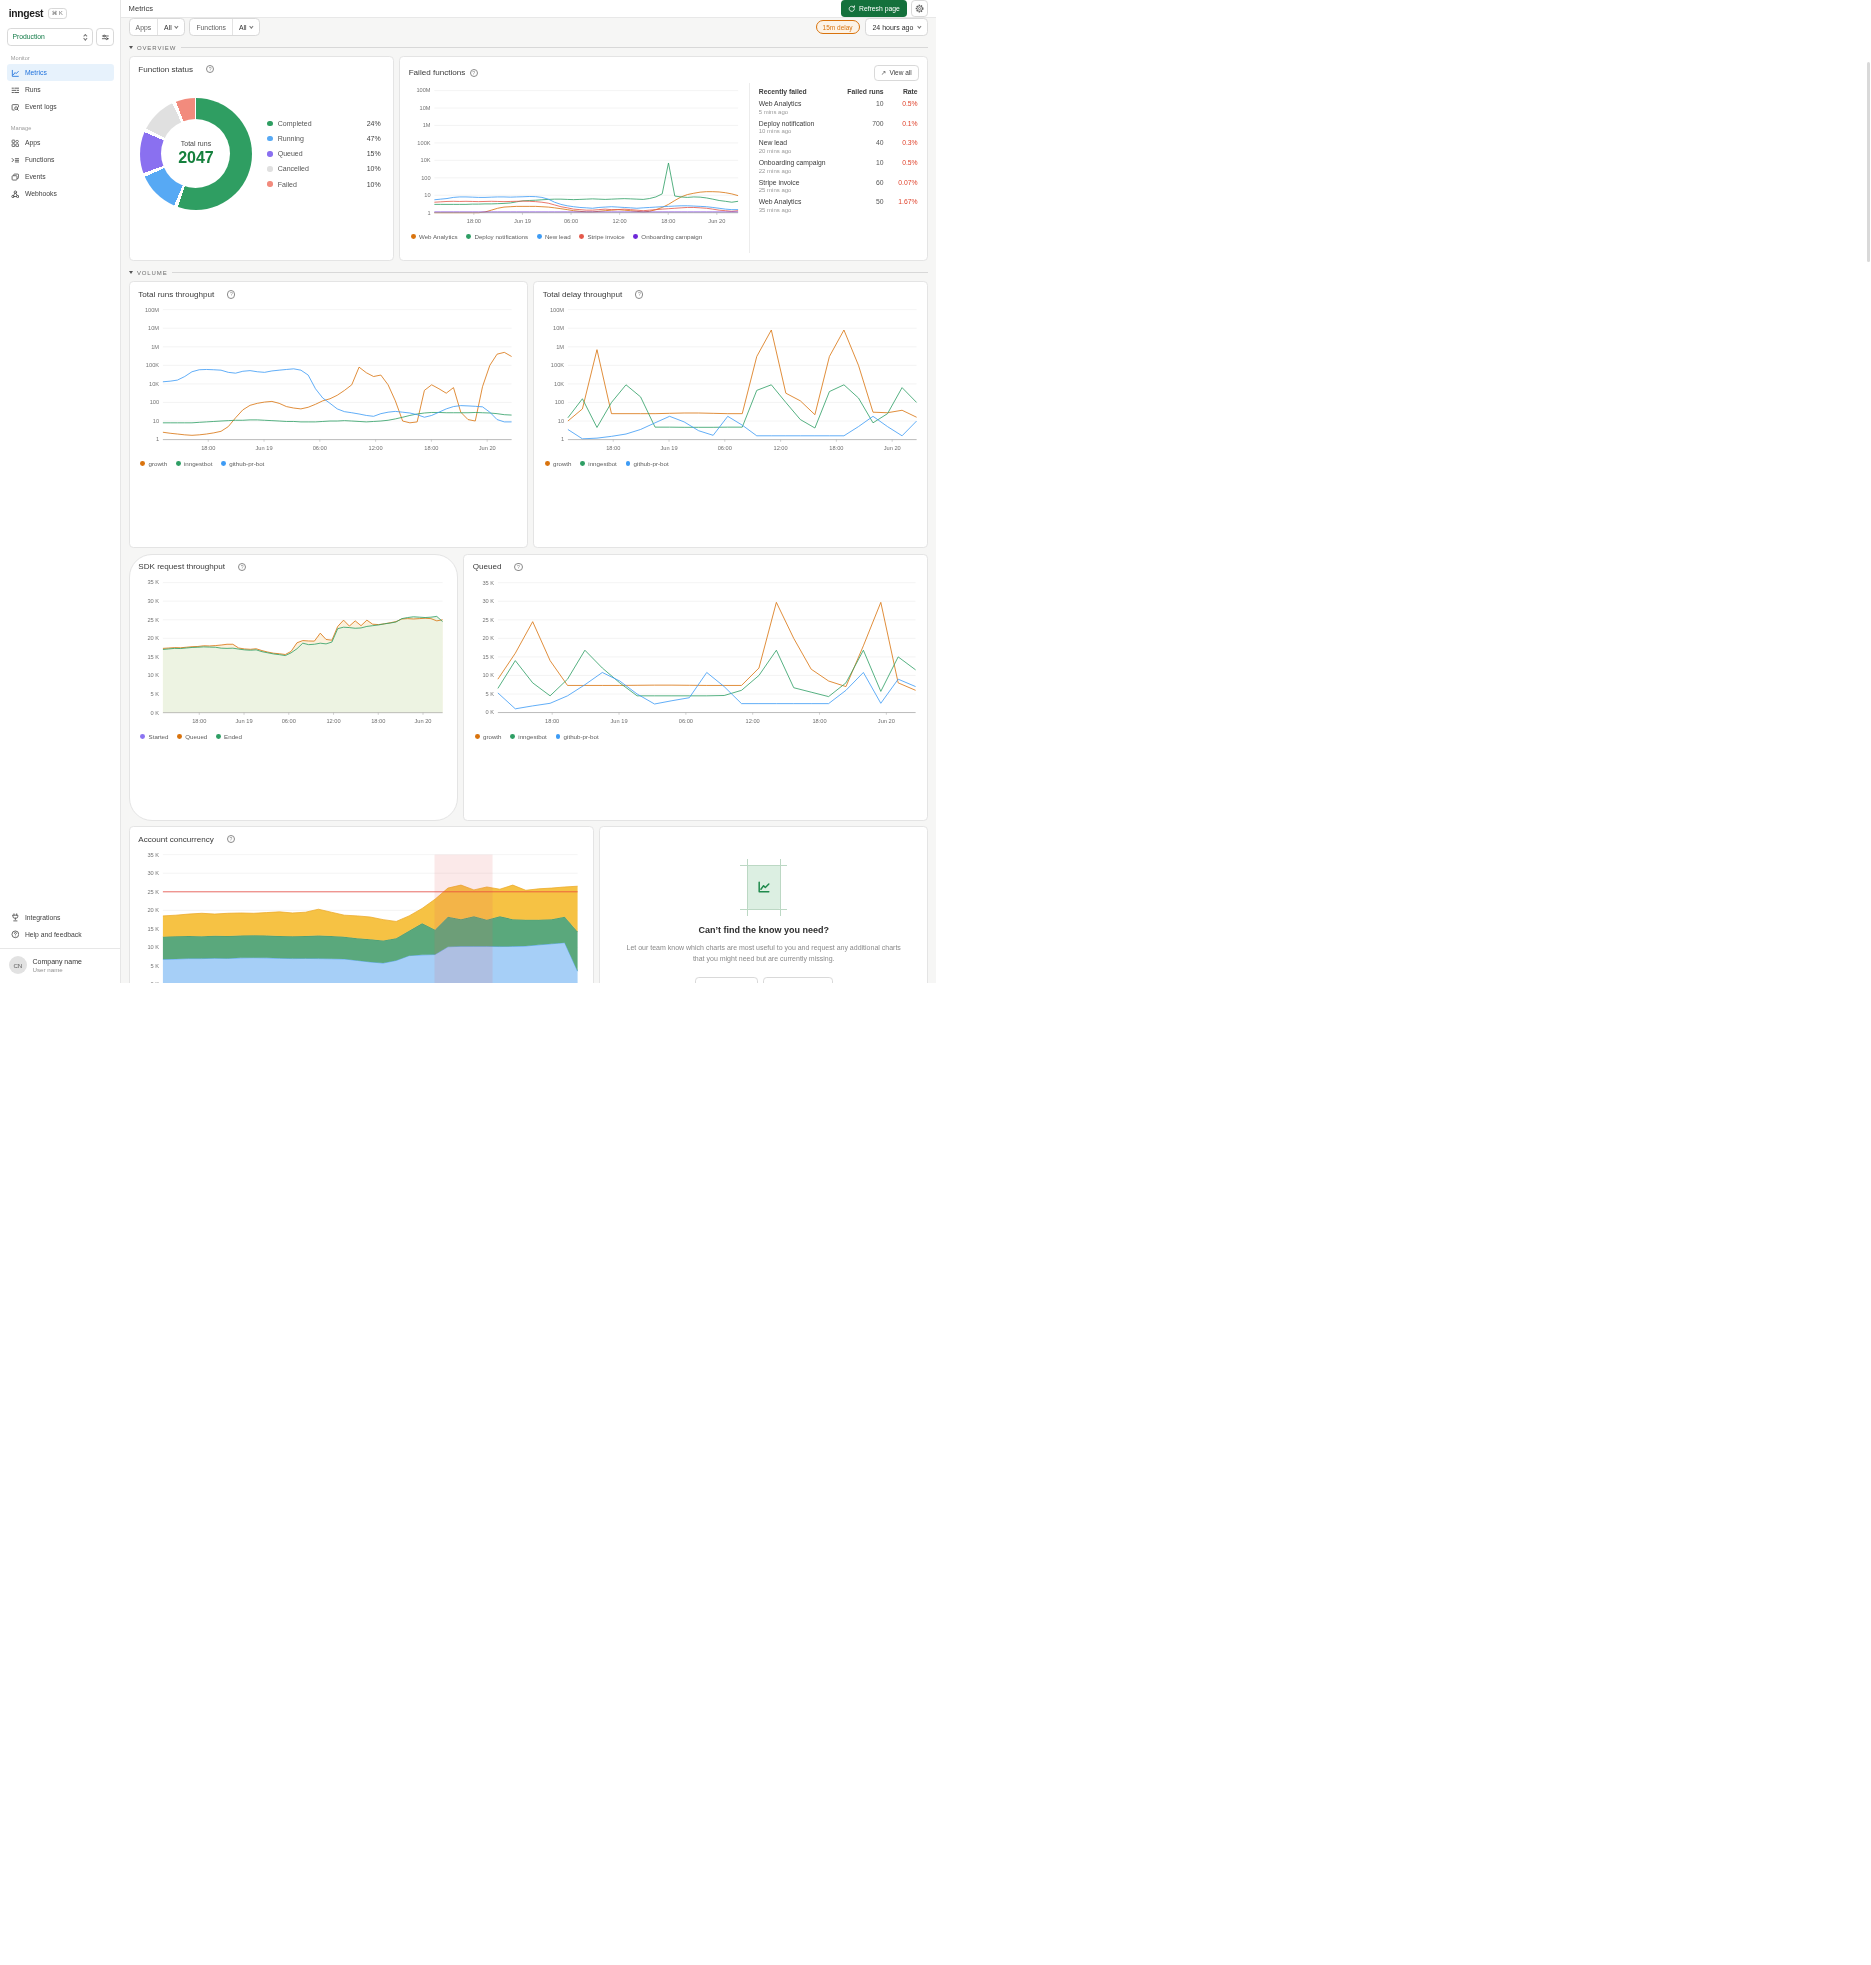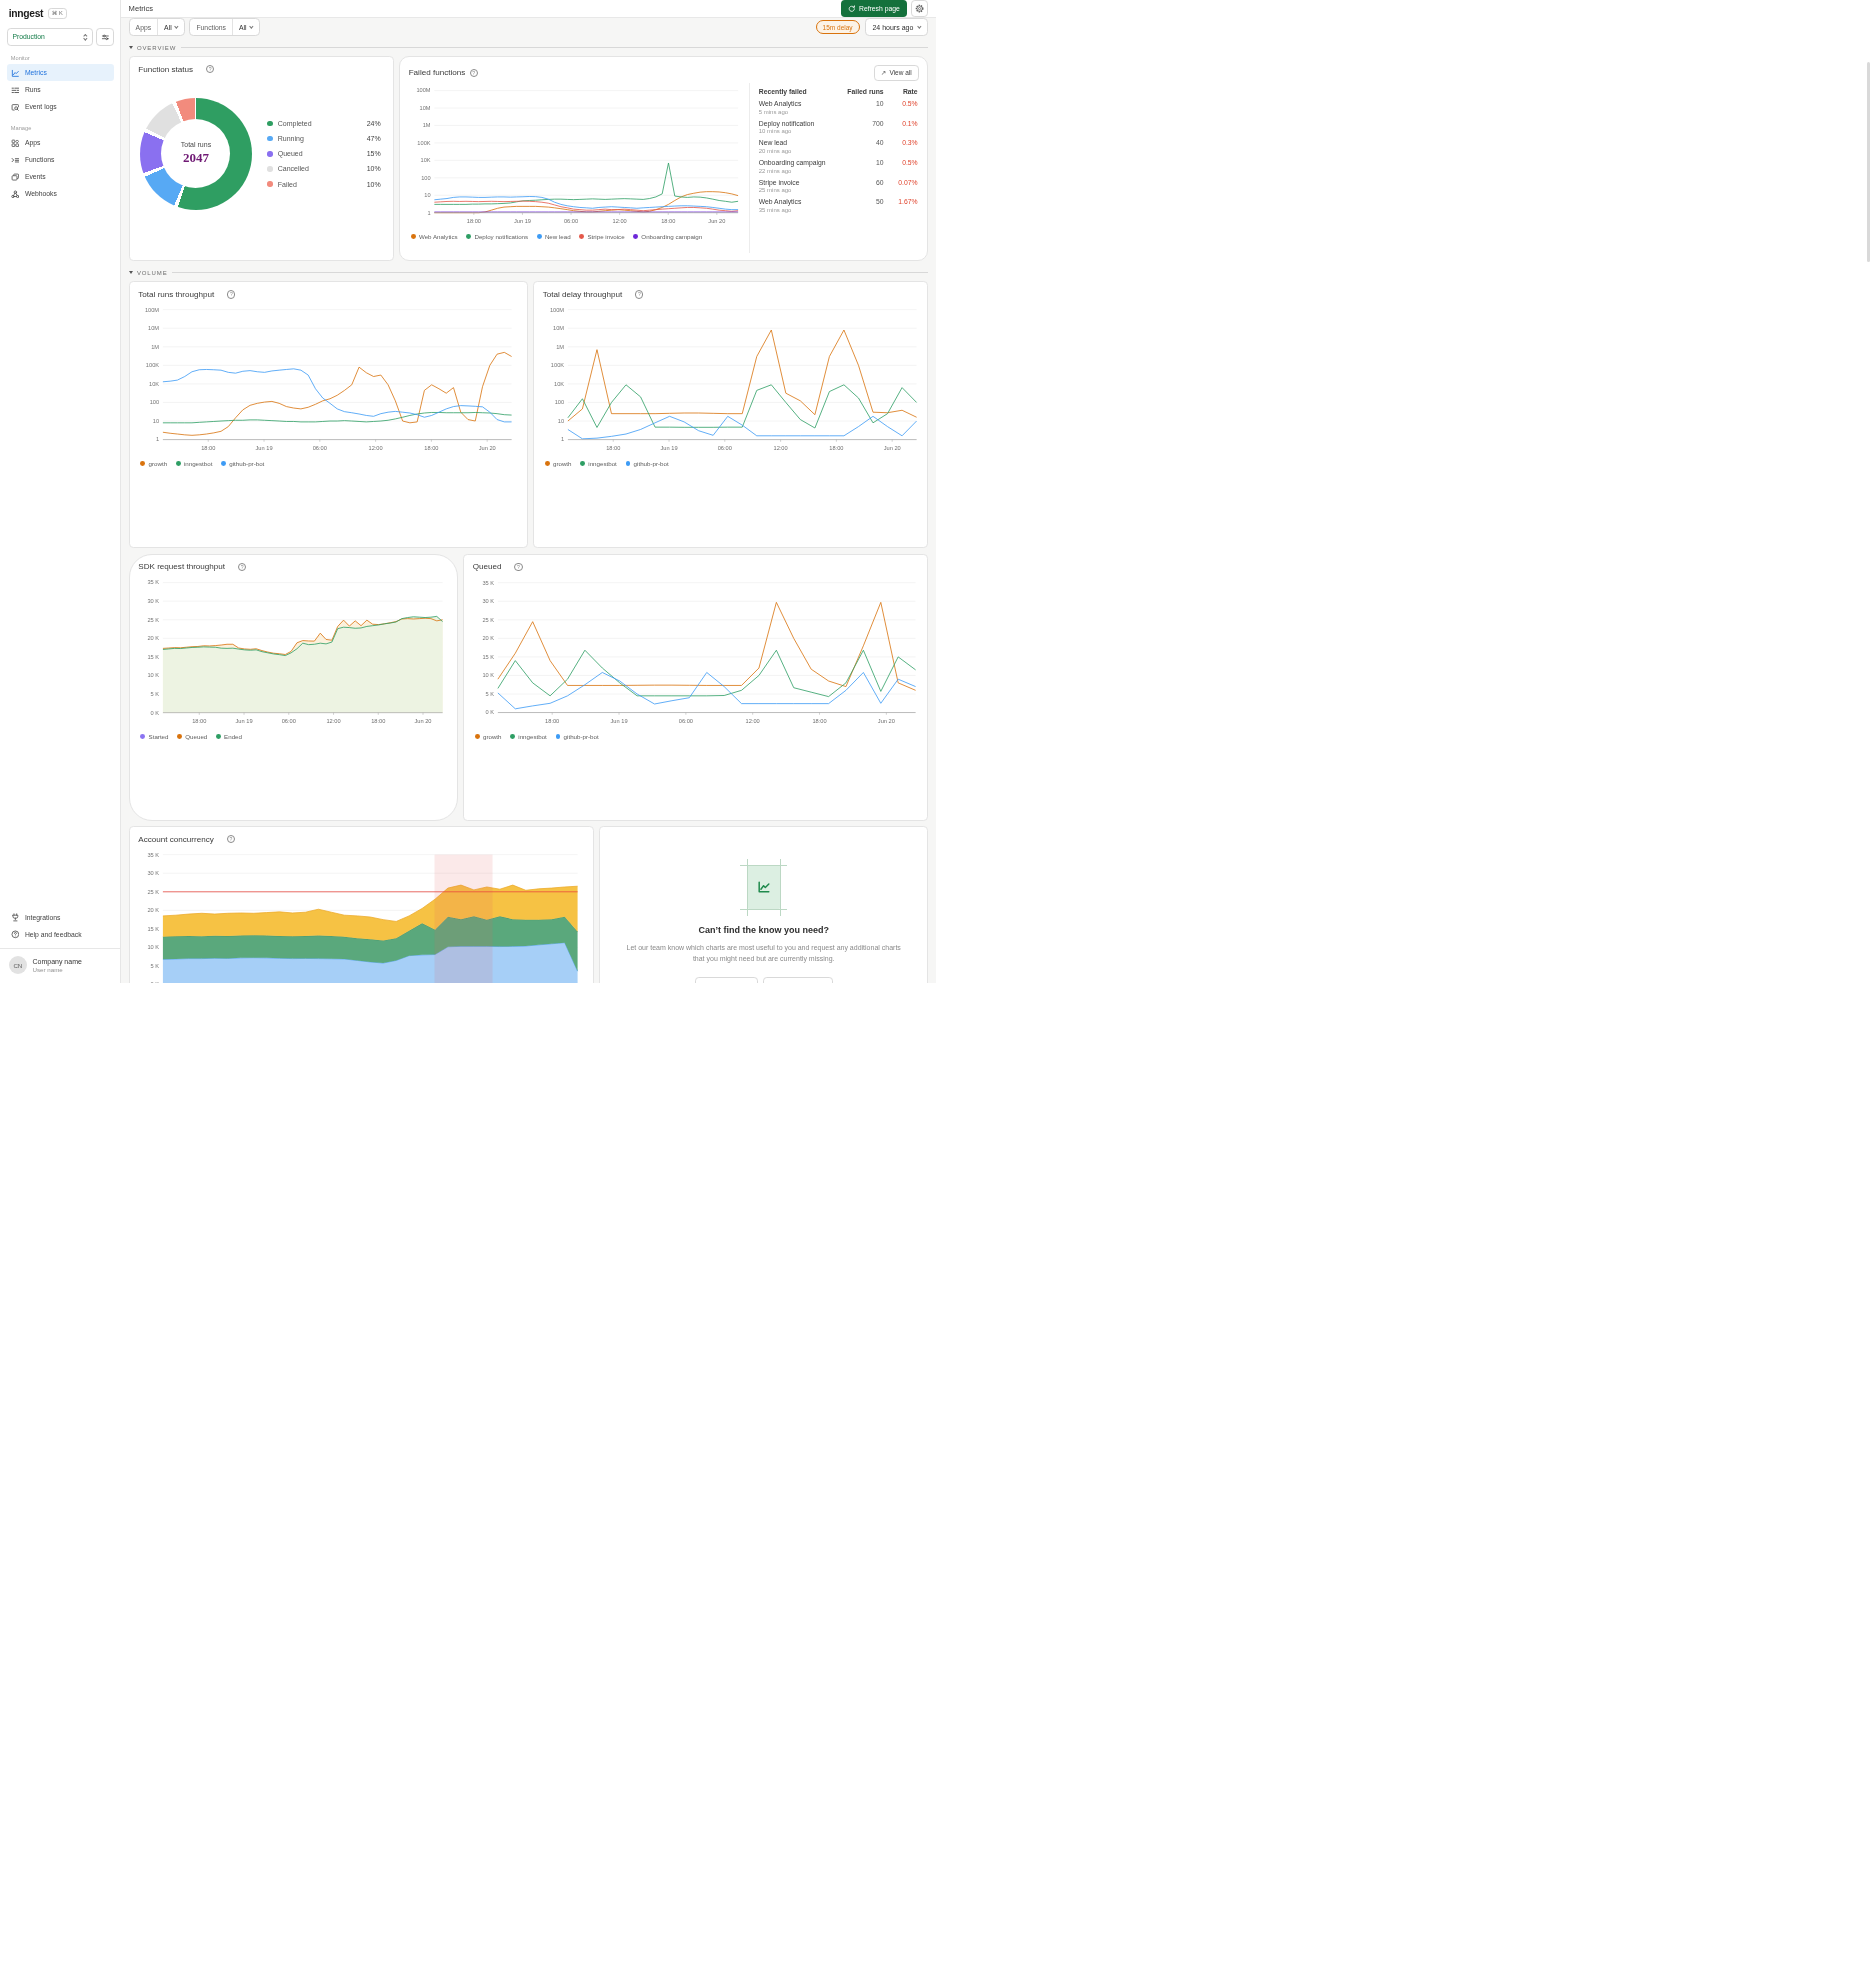--- a/index.html
+++ b/index.html
@@ -77,28 +77,28 @@
     font-size:5.1px; display:inline-flex; align-items:center; justify-content:center; cursor:pointer; }
 
   
   .fs-card { width:265px; height:205px; }
   .fs-body { display:flex; align-items:center; gap:15px; margin-top:24px; padding-left:2.2px; }
   .donut-wrap { position:relative; width:112px; height:112px; }
   .donut { width:112px; height:112px; border-radius:50%; }
   .donut-hole { position:absolute; left:21px; top:21px; width:69px; height:69px; background:#fff;
     border-radius:50%; display:flex; flex-direction:column; align-items:center; justify-content:center; gap:2.2px; }
   .donut-hole .lbl { font-size:7px; color:#4a4a4a; }
-  .donut-hole .val { font-size:13px; font-weight:600; color:#701a75;font-family:Liberation Serif, serif; }
+  .donut-hole .val { font-size:16px; font-weight:600; color:#15803d; }
   .fs-legend { flex:1; display:flex; flex-direction:column; gap:8.1px; padding-right:3.2px; }
   .fs-leg-row { display:flex; align-items:center; gap:4.9px; font-size:7px; color:#555; }
   .fs-leg-row .pct { margin-left:auto; color:#3f3f3f; }
   .dot { width:5.4px; height:5.4px; border-radius:50%; display:inline-block; flex:none; }
 
   
-  .ff-card { flex:1; height:205px; display:flex; flex-direction:column;border-radius:10px; }
+  .ff-card { flex:1; height:205px; display:flex; flex-direction:column; }
   .ff-head { display:flex; align-items:center; gap:4.3px; }
   .btn-viewall { margin-left:auto; border:0.5px solid #d9d9d9; background:#fff; border-radius:3.8px;
     height:16.2px; padding:0 6px; font-size:6.5px; color:#3c3c3c; display:flex; align-items:center;
     gap:3.2px; cursor:pointer; }
   .ff-body { display:flex; flex:1; margin-top:2.2px; min-height:0; }
   .ff-chart-col { width:335px; display:flex; flex-direction:column; }
   .ff-table { flex:1; border-left:0.5px solid #ececec; margin-left:5.4px; padding:4.3px 1.1px 0 8.7px; }
   .rf-header { display:flex; font-size:6.8px; font-weight:700; color:#3c3c3c; margin-bottom:5.4px; }
   .rf-header .h-runs { margin-left:auto; width:42px; text-align:right; }
   .rf-header .h-rate { width:34px; text-align:right; }

